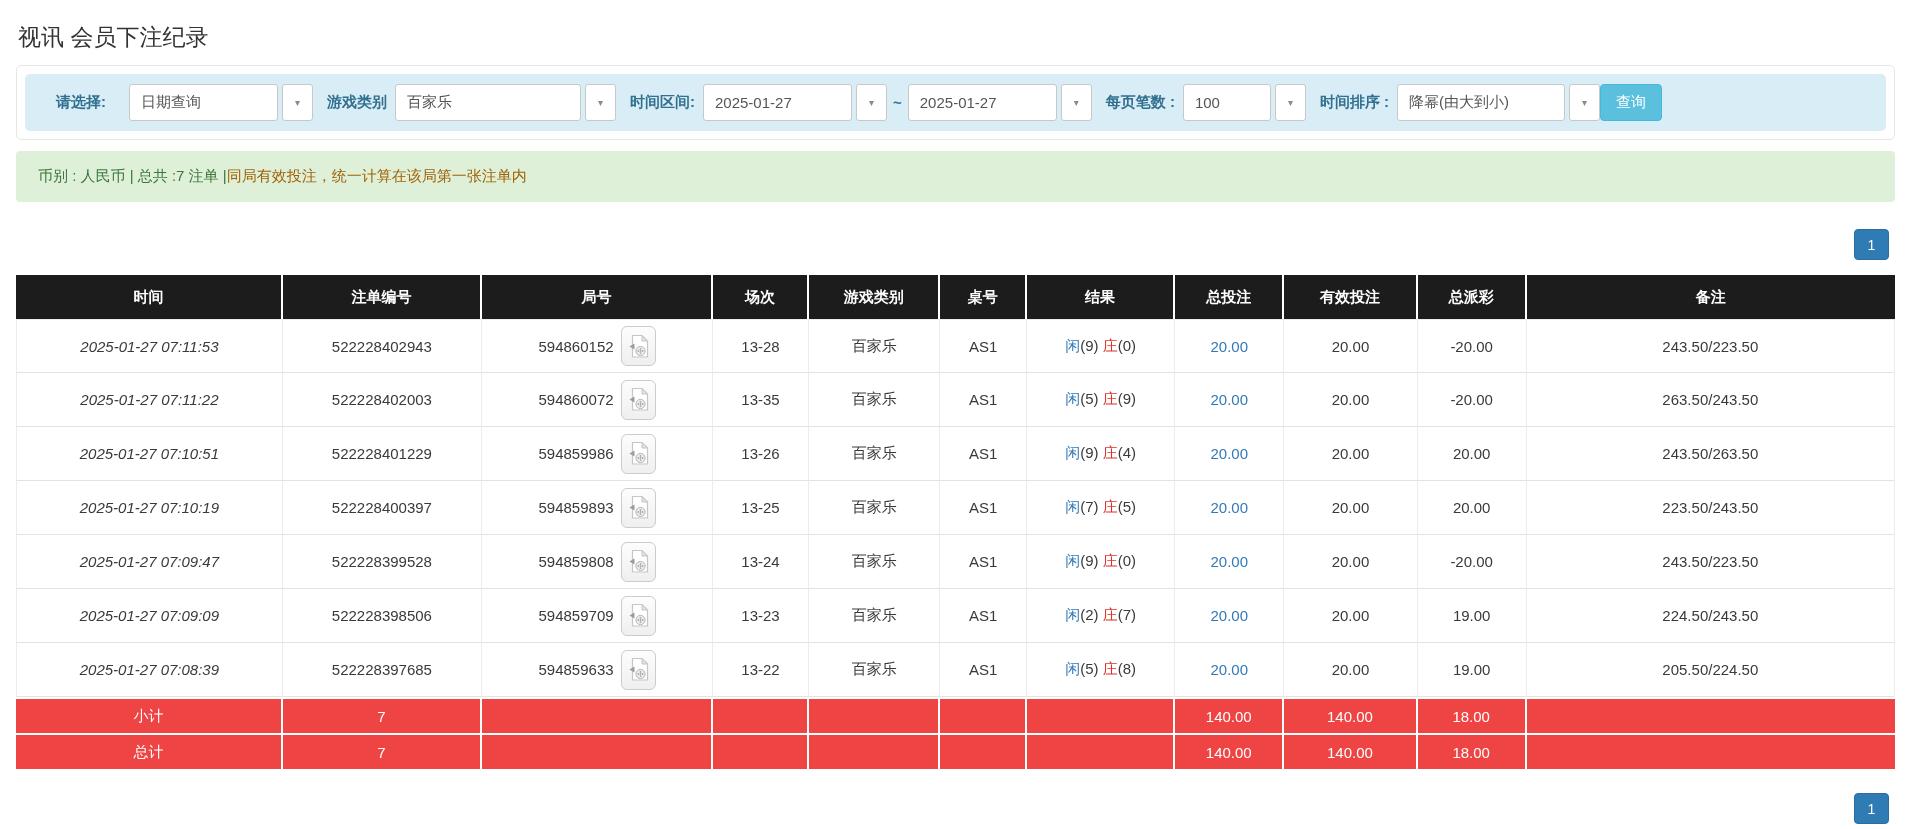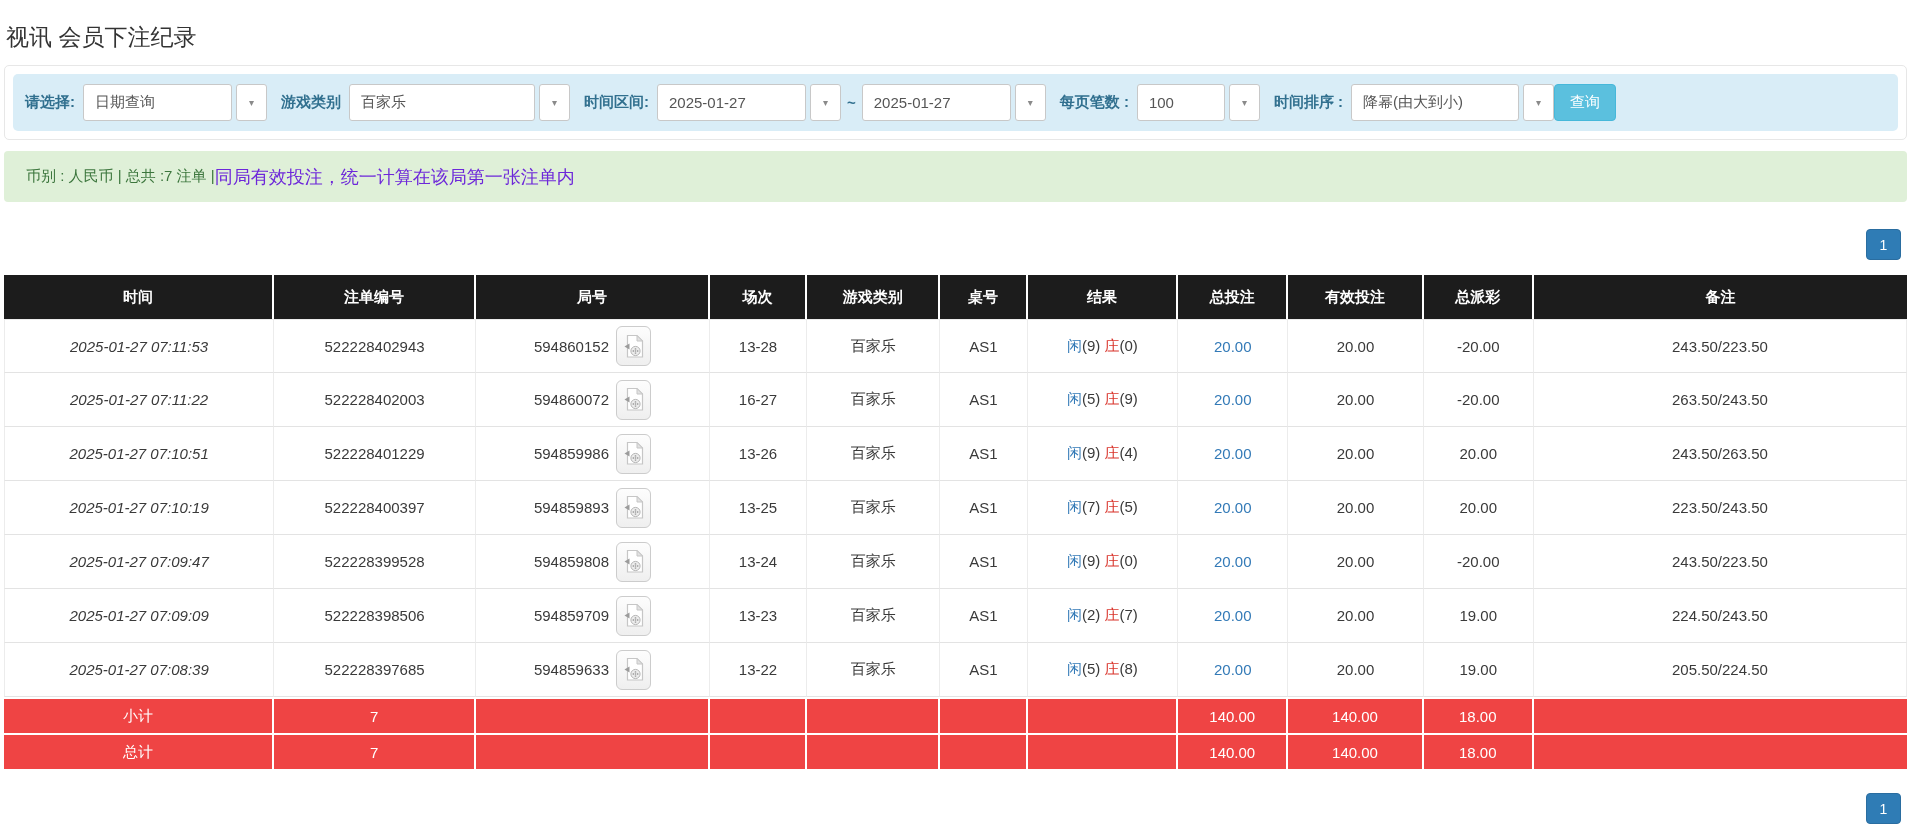--- a/index.html
+++ b/index.html
@@ -2,61 +2,61 @@
 <html><head>
 <meta charset="utf-8">
 <style>
   * { box-sizing: border-box; margin: 0; padding: 0; }
   html,body { background:#fff; }
   body {
     width: 1911px; height: 829px; overflow: hidden;
     font-family: "Liberation Sans", "DejaVu Sans", sans-serif;
     color: #333;
   }
-  .container { padding: 0 4px; }
+  .container { padding: 0 16px; }
 
   .page-title { font-size: 23px; font-weight: 400; color: #333; margin: 22px 0 12px 2px; }
 
   
   .filter-panel { border: 1px solid #e7e7e7; border-radius: 5px; padding: 8px; background: #fff; }
   .filter-bar {
     background: #d9edf7; border-radius: 5px; height: 57px;
     display: flex; align-items: center; padding: 0 12px; white-space: nowrap;
   }
   .f-label { color: #31708f; font-weight: bold; font-size: 15px; margin: 0 8px 0 14px; }
-  .f-label:first-child { margin-left: 0; }
+  .f-label:first-child { margin-left: 19px; }
   .select { display: flex; align-items: stretch; height: 37px; }
   .select-value {
     background: #fff; border: 1px solid #c8c8c8; border-radius: 3px;
     font-size: 15px; color: #555; display: flex; align-items: center; padding: 0 11px;
   }
   .select-arrow {
     width: 31px; margin-left: 4px; border: 1px solid #c8c8c8; border-radius: 3px;
     background: #fff; display: flex; align-items: center; justify-content: center;
     color: #8a8a8a; font-size: 10px; cursor: pointer;
   }
-  .w-main   { width: 149px; }
+  .w-main   { width: 149px; margin-left: 15px; }
   .w-game   { width: 186px; }
   .w-date   { width: 149px; text-align: center; }
   .w-pp     { width: 88px;  }
   .w-sort   { width: 168px; }
   .tilde { color: #31708f; font-weight: bold; margin: 0 6px; font-size: 15px; }
   .search-btn {
     background: #5bc0de; border: 1px solid #46b8da; color: #fff;
     height: 37px; padding: 0 15px; border-radius: 4px; font-size: 15px; cursor: pointer;
     font-family: inherit;
   }
 
   
   .summary-bar {
     margin-top: 11px; background: #dff0d8; border-radius: 4px; height: 51px;
     display: flex; align-items: center; padding: 0 22px;
   }
   .summary-left { color: #3c763d; font-size: 15px; }
-  .summary-right { color: #6d28d9; font-size: 18px; }
+  .summary-right { color: #a16207; font-size: 15px; }
 
   
   .pager-row { display: flex; justify-content: flex-end; margin: 27px 6px 15px 0; }
   .pager-row.bottom { margin: 24px 6px 0 0; }
   .pager-btn {
     background: #2f7cb5; border: 1px solid #2a6da0; color: #fff; border-radius: 4px;
     min-width: 35px; height: 31px; display: flex; align-items: center; justify-content: center;
     font-size: 14px; cursor: pointer;
   }
 
@@ -219,21 +219,21 @@
                   <path d="M1.5 12.5 l5 -3 v6 z" fill="#9b9b9b"></path>
                   <circle cx="12.5" cy="17" r="4.6" fill="#ededed" stroke="#b5b5b5" stroke-width="1"></circle>
                   <circle cx="12.5" cy="14.9" r="0.9" fill="#a8a8a8"></circle>
                   <circle cx="12.5" cy="19.1" r="0.9" fill="#a8a8a8"></circle>
                   <circle cx="10.4" cy="17" r="0.9" fill="#a8a8a8"></circle>
                   <circle cx="14.6" cy="17" r="0.9" fill="#a8a8a8"></circle>
                   <circle cx="12.5" cy="17" r="0.7" fill="#8f8f8f"></circle>
                 </svg>
               </button>
             </span></td>
-          <td class="body-cell">16-27</td>
+          <td class="body-cell">13-35</td>
           <td class="body-cell">百家乐</td>
           <td class="body-cell">AS1</td>
           <td class="body-cell"><span class="lbl-player">闲</span>(5) <span class="lbl-banker">庄</span>(9)</td>
           <td class="body-cell"><a class="blue-link">20.00</a></td>
           <td class="body-cell">20.00</td>
           <td class="body-cell neg">-20.00</td>
           <td class="body-cell">263.50/243.50</td>
         </tr>
         <tr class="body-row">
           <td class="body-cell">2025-01-27 07:10:51</td>

